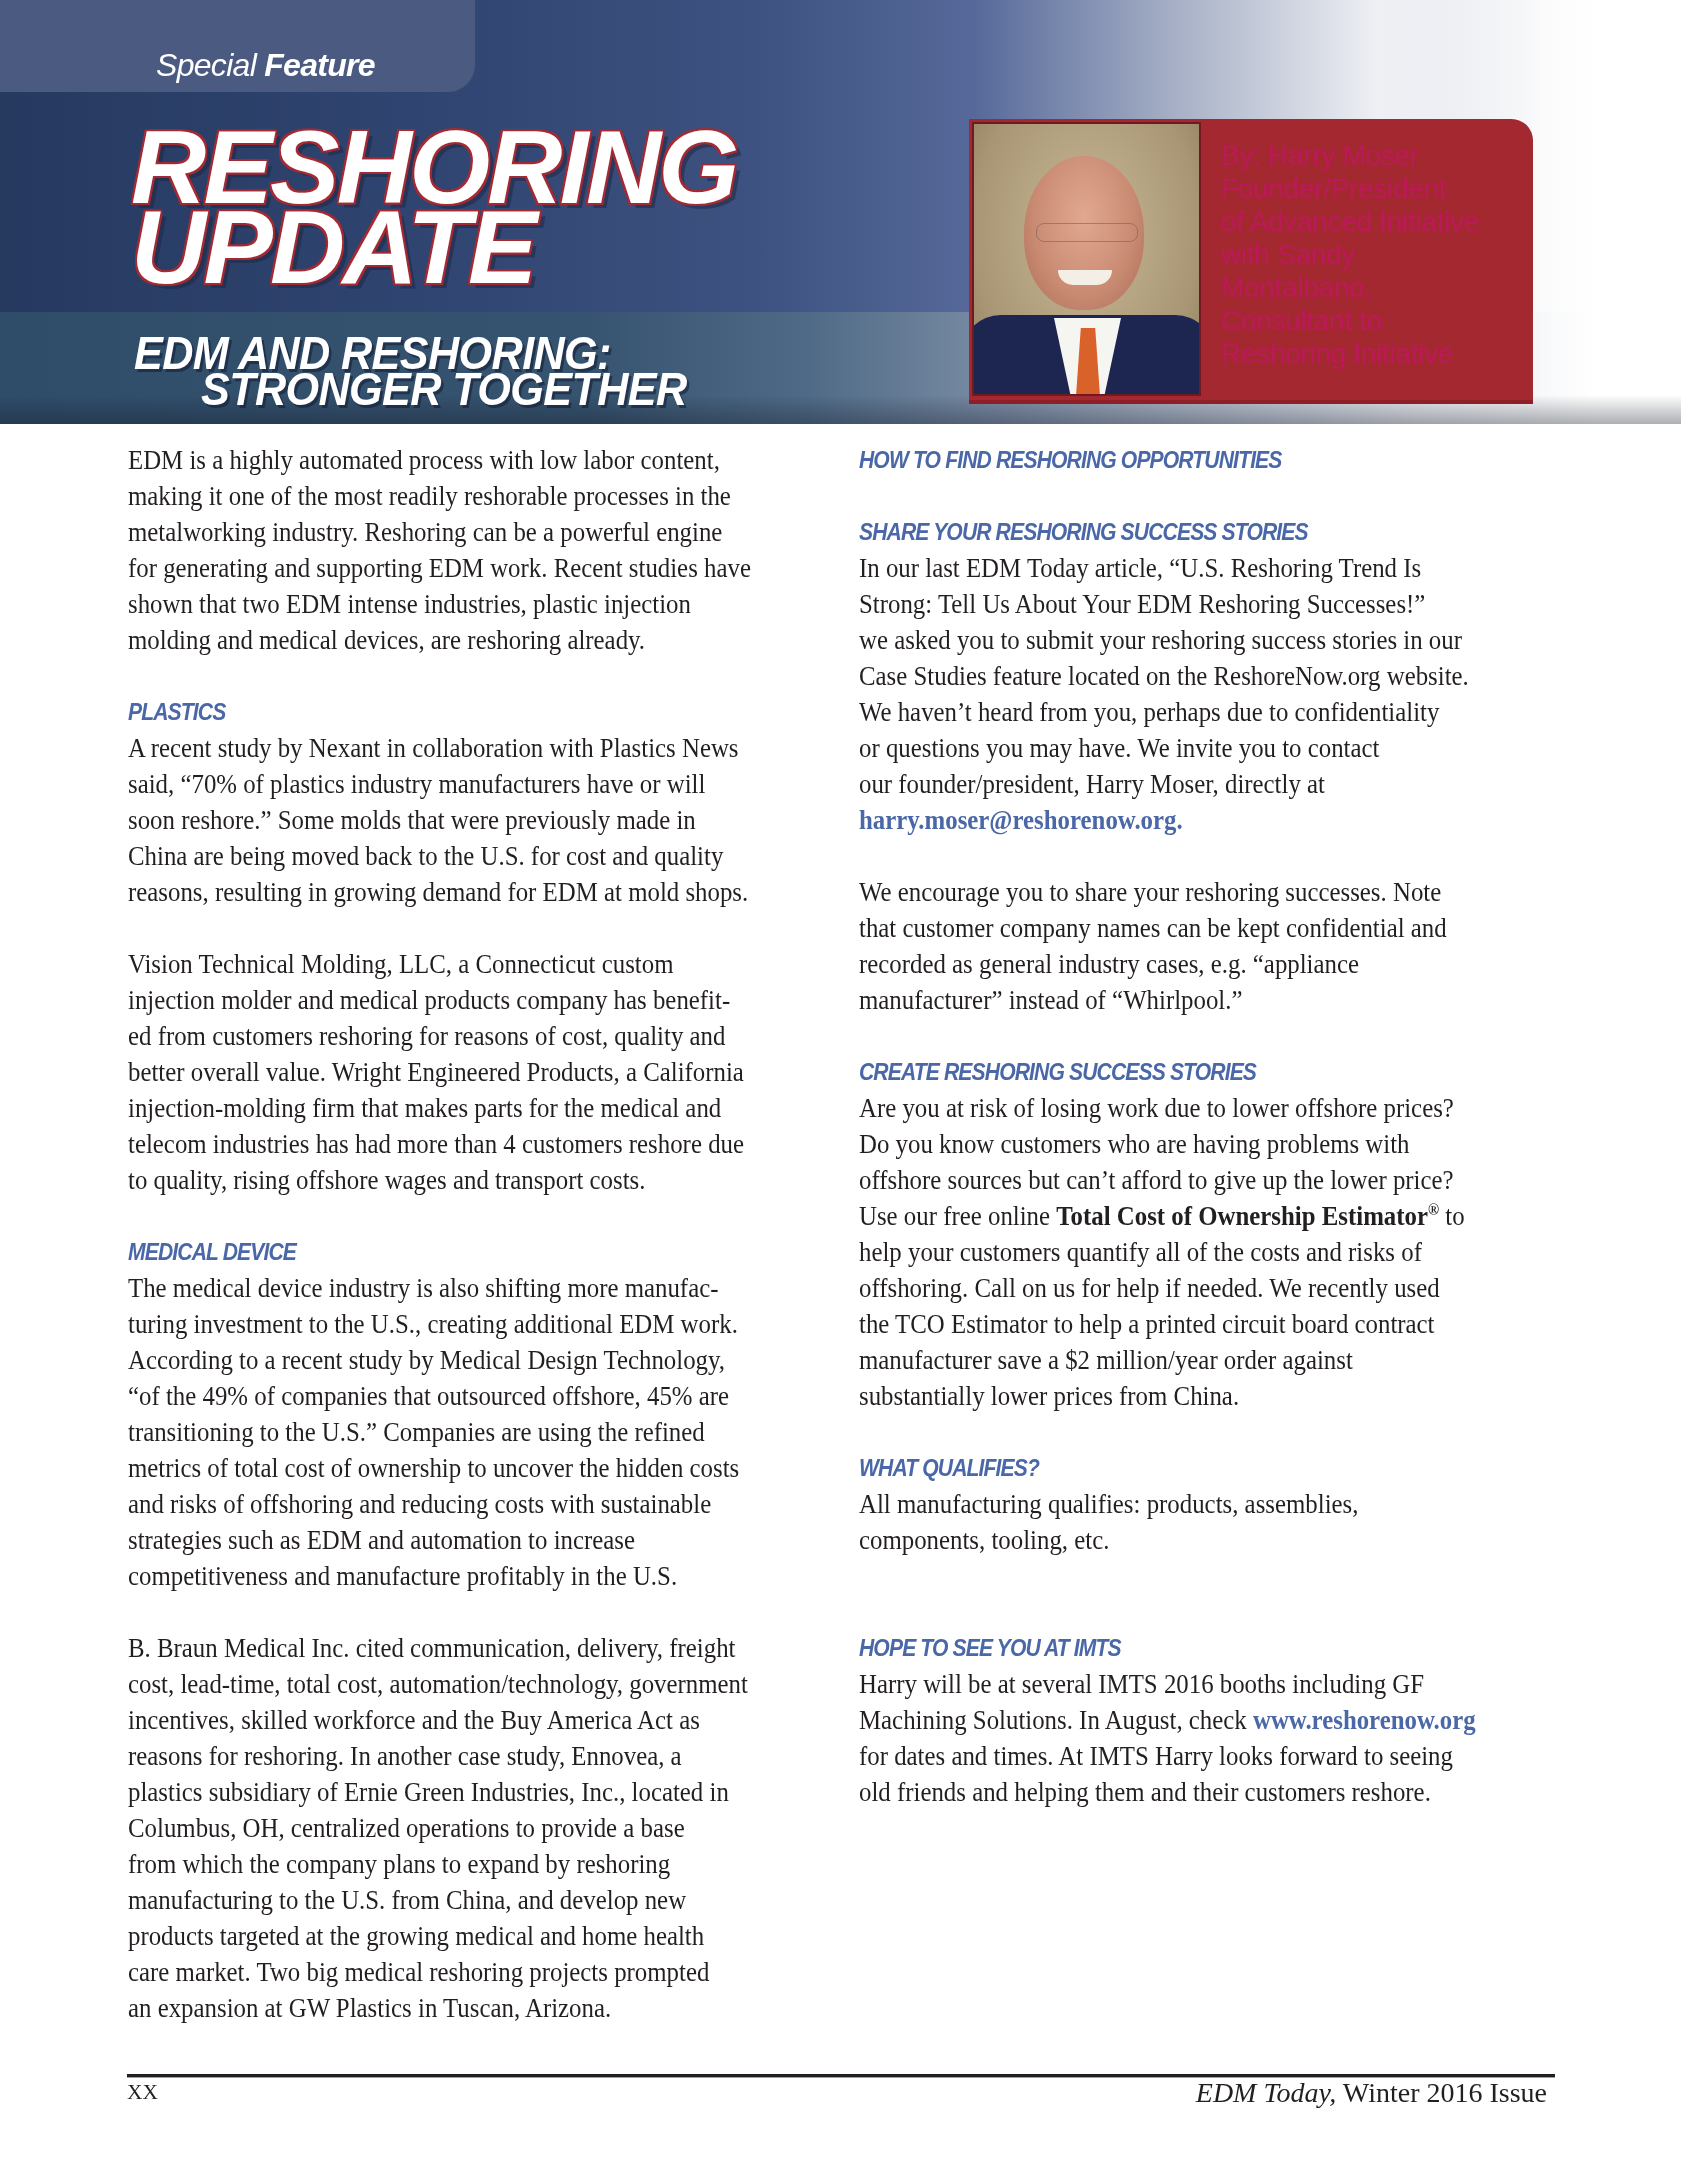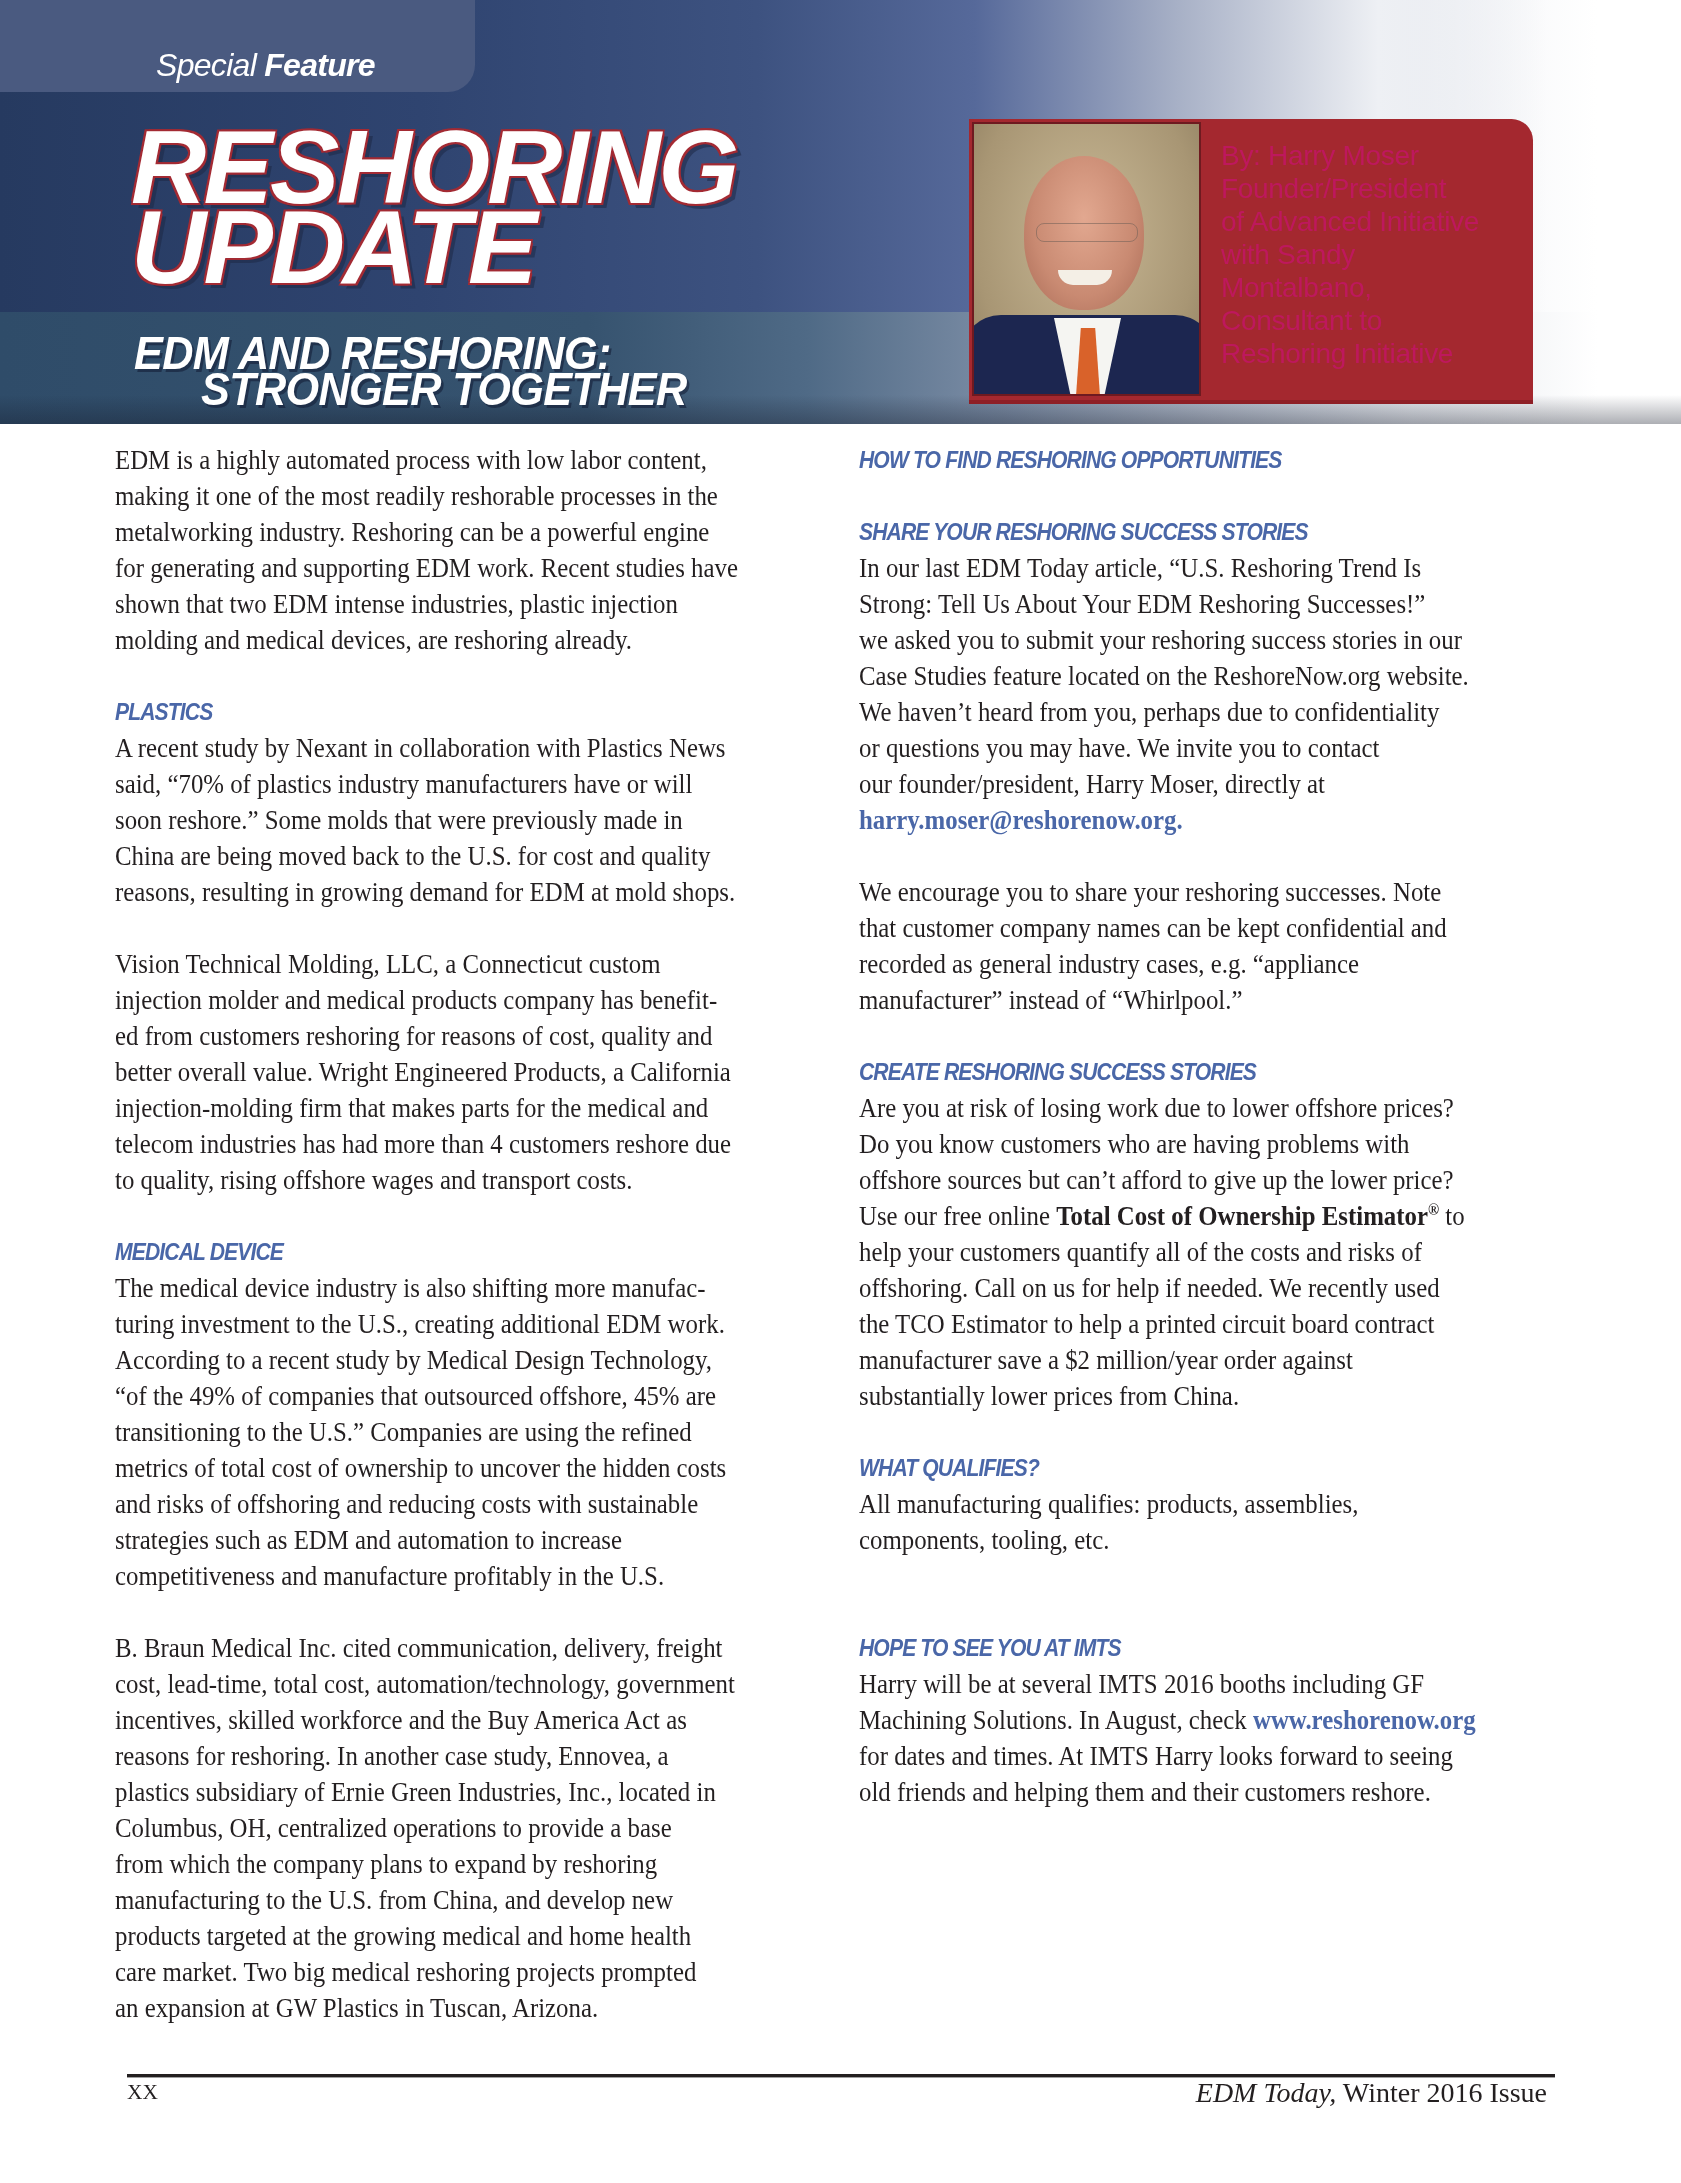--- a/index.html
+++ b/index.html
@@ -37,21 +37,21 @@
   .photo .glasses { position:absolute; left:62px; top:99px; width:100px; height:17.4px; border:1.3px solid rgba(120,100,90,0.6); border-radius:8px; }
   .photo .smile { position:absolute; left:84px; top:146px; width:54px; height:14.7px; background:#f4efe6; border-radius:0 0 27px 27px; }
   .photo .jacket { position:absolute; left:-13.4px; top:191px; width:254px; height:134px; background:#1c2650; border-radius:40px 40px 0 0; }
   .photo .shirt { position:absolute; left:80px; top:194px; width:67px; height:94px; background:#f5f5f2; clip-path:polygon(0 0,100% 0,70% 100%,30% 100%); }
   .photo .tie { position:absolute; left:102px; top:204px; width:24px; height:80px; background:#d9622a; clip-path:polygon(20% 0,80% 0,100% 85%,50% 100%,0 85%); }
   .byline-text { position:absolute; left:1221px; top:139px; font-family:"Liberation Sans", sans-serif; color:#be185d;
     font-size:28px; line-height:33px; white-space:nowrap; letter-spacing:-0.3px; }
   .byline-text div { height:33px; }
   
   .col { position:absolute; top:442px; }
-  .col.left { left:115px; width:689px; }
+  .col.left { left:128px; width:689px; }
   .col.right { left:859px; width:703px; }
   .ln { height:36px; line-height:36px; font-size:27px; white-space:nowrap; transform-origin:left center;
         transform:scaleX(0.92); display:block; }
   .gap { height:36px; }
   .hd { height:36px; line-height:36px; font-family:"Liberation Sans", sans-serif; font-weight:bold; font-style:italic;
         color:#4a67a8; font-size:24px; letter-spacing:-1px; white-space:nowrap; transform-origin:left center; transform:scaleX(0.88); }
   .link { color:#4a67a8; font-weight:bold; }
   .bold { font-weight:bold; }
   sup { font-size:0.6em; line-height:0; }
   

